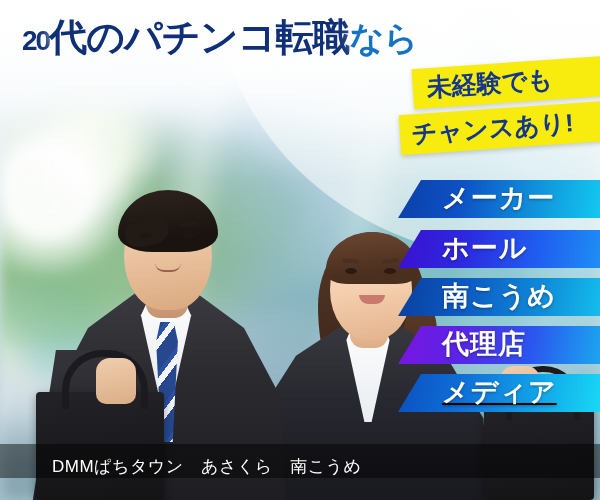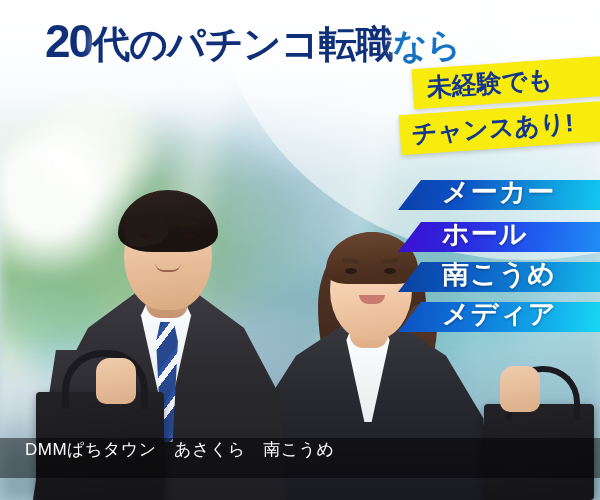--- a/index.html
+++ b/index.html
@@ -221,21 +221,21 @@
     position: absolute;
     left: 22px; top: 18px;
     font-size: 38px;
     font-weight: bold;
     letter-spacing: -1px;
     color: #0f2f78;
     text-shadow: 0 0 10px rgba(255,255,255,0.95), 0 0 18px rgba(255,255,255,0.8), 1px 1px 0 rgba(255,255,255,0.6);
     white-space: nowrap;
     line-height: 1;
   }
-  .headline .num { font-size: 46px; letter-spacing: -2px; margin-left: 23px; }
+  .headline .num { font-size: 28px; letter-spacing: -2px; }
   .headline .nara { color: #1673c4; font-size: 34px; text-align: center; }
 
   .logo {
     position: absolute;
     left: 22px; top: 74px;
     font-size: 60px;
     font-weight: bold;
     font-style: italic;
     letter-spacing: -1px;
     color: #12397f;
@@ -285,53 +285,53 @@
 
   
   .cats {
     position: absolute;
     right: 0;
     top: 180px;
     width: 202px;
   }
   .cat {
     position: relative;
-    height: 30px;
+    height: 38px;
     margin-bottom: 10px;
     display: flex;
-    align-items: flex-end;
+    align-items: flex-start;
     justify-content: flex-start;
     padding-left: 44px;
     clip-path: polygon(23px 0, 100% 0, 100% 100%, 0 100%);
     box-shadow: 0 2px 7px rgba(0,0,0,0.25);
   }
   .cat span {
     color: #ffffff;
     font-size: 27px;
     font-weight: bold;
     letter-spacing: 1px;
     text-shadow: 0 1px 3px rgba(0,0,0,0.35);
     white-space: nowrap;
   }
   .cat.c1 { background: linear-gradient(100deg, #0b3fa8 0%, #0d52c6 32%, #108fd9 66%, #13c8f0 100%); }
   .cat.c2 { background: linear-gradient(100deg, #3b0fd0 0%, #2c2ae0 34%, #1f5ff0 70%, #1f8ef4 100%); margin-top: 12px; }
   .cat.c3 { background: linear-gradient(100deg, #0a3f9e 0%, #0d5bc3 34%, #0f8ad8 70%, #14bdec 100%); }
   .cat.c4 { background: linear-gradient(100deg, #7a15e0 0%, #5b23e6 30%, #2a57ef 66%, #1ba6ef 100%); }
-  .cat.c5 { background: linear-gradient(100deg, #0c4fc0 0%, #0f72d8 34%, #12a3e8 68%, #18d8f5 100%); }
+  .cat.c5 { background: linear-gradient(100deg, #0c4fc0 0%, #0f72d8 34%, #12a3e8 68%, #18d8f5 100%); text-decoration: underline; }
 
   
   .caption {
     position: absolute;
     left: 0; right: 0;
     bottom: 22px;
-    height: 40px;
+    height: 34px;
     background: rgba(0,0,0,0.45);
     display: flex;
-    align-items: flex-start;
-    padding-left: 25px;
+    align-items: flex-end;
+    padding-left: 52px;
     box-sizing: border-box;
   }
   .caption span {
     color: #ffffff;
     font-size: 17px;
     letter-spacing: 0.5px;
     white-space: nowrap;
   }
 </style>
 </head>
@@ -398,20 +398,23 @@
   <div class="cats">
     <div class="cat c1">
       <span>メーカー</span>
     </div>
     <div class="cat c2">
       <span>ホール</span>
     </div>
     <div class="cat c3">
       <span>南こうめ</span>
     </div>
+    <div class="cat c4">
+      <span>代理店</span>
+    </div>
     <div class="cat c5">
       <span>メディア</span>
     </div>
   </div>
 
   <div class="caption">
     <span>DMMぱちタウン　あさくら　南こうめ</span>
   </div>
 
 </div>

